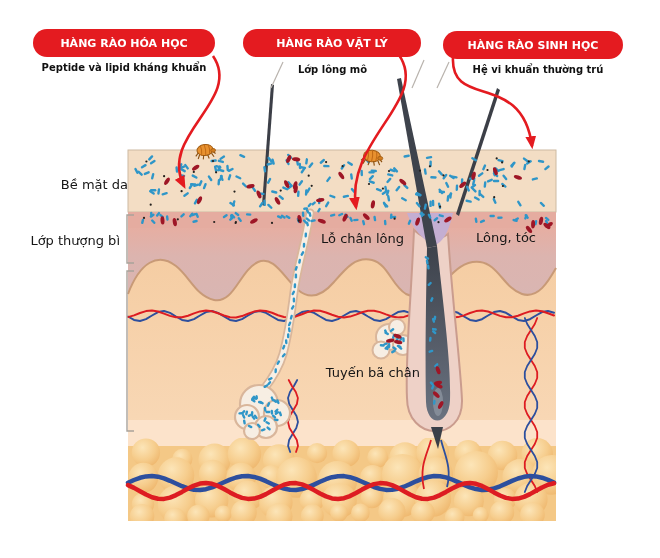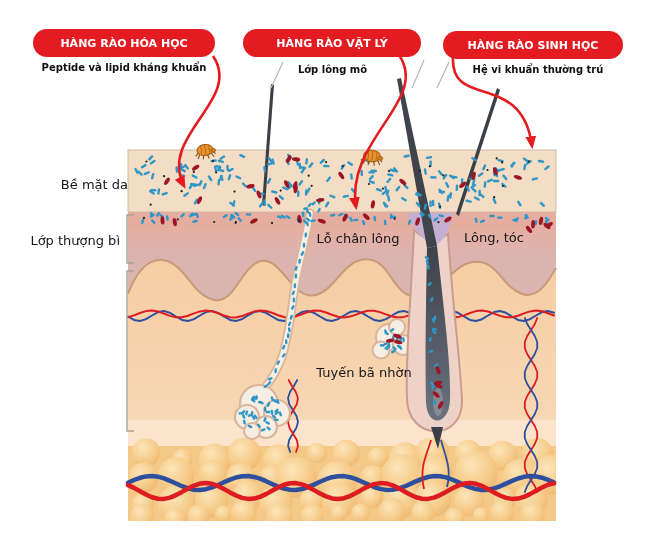--- a/index.html
+++ b/index.html
@@ -9,21 +9,21 @@
   html,body{margin:0;padding:0;background:#fff;}
   body{width:660px;height:558px;position:relative;overflow:hidden;
        font-family:"DejaVu Sans","Liberation Sans",sans-serif;}
   .stage{position:absolute;left:0;top:0;width:660px;height:558px;}
   .pill{position:absolute;height:28px;border-radius:99px;background:var(--accent);
         color:#fff;display:flex;align-items:center;justify-content:center;
         font-weight:bold;font-size:11px;white-space:nowrap;}
   .sub{position:absolute;font-size:10px;font-weight:bold;color:#101010;
        text-align:center;white-space:nowrap;}
   .lbl{position:absolute;font-size:13px;font-weight:400;color:#161616;white-space:nowrap;}
-  .r{text-align:right;} .c{text-align:center;}
+  .r{text-align:right;} .c{text-align:right;}
   svg{position:absolute;left:0;top:0;}
   .vRed{stroke:var(--vred);} .vBlue{stroke:var(--vblue);}
   .bactRod{fill:var(--bblue);} .bactOval{fill:var(--bred);} .bactDot{fill:#23201d;}
   .arrow{stroke:var(--accent);stroke-width:2.6;fill:none;}
   .ah{fill:var(--accent);}
 </style>
 </head>
 <body>
 
 <div class="stage">
@@ -612,15 +612,15 @@
 </div>
 <div class="sub" style="left:15px;top:62px;width:218px;">Peptide và lipid kháng khuẩn</div>
 <div class="sub" style="left:255px;top:64px;width:155px;">Lớp lông mô</div>
 <div class="sub" style="left:443px;top:64px;width:190px;">Hệ vi khuẩn thường trú</div>
 
 <div class="lbl r" style="left:35px;top:177px;width:93px;">Bề mặt da</div>
 <div class="lbl r" style="left:18px;top:233px;width:102px;">Lớp thượng bì</div>
 
 <div class="lbl c" style="left:312px;top:231px;width:92px;">Lỗ chân lông</div>
 <div class="lbl c" style="left:452px;top:230px;width:84px;">Lông, tóc</div>
-<div class="lbl c" style="left:308px;top:365px;width:112px;">Tuyến bã nhờn</div>
+<div class="lbl c" style="left:308px;top:365px;width:112px;">Tuyến bã chân</div>
 
 </div>
 
 </body></html>

